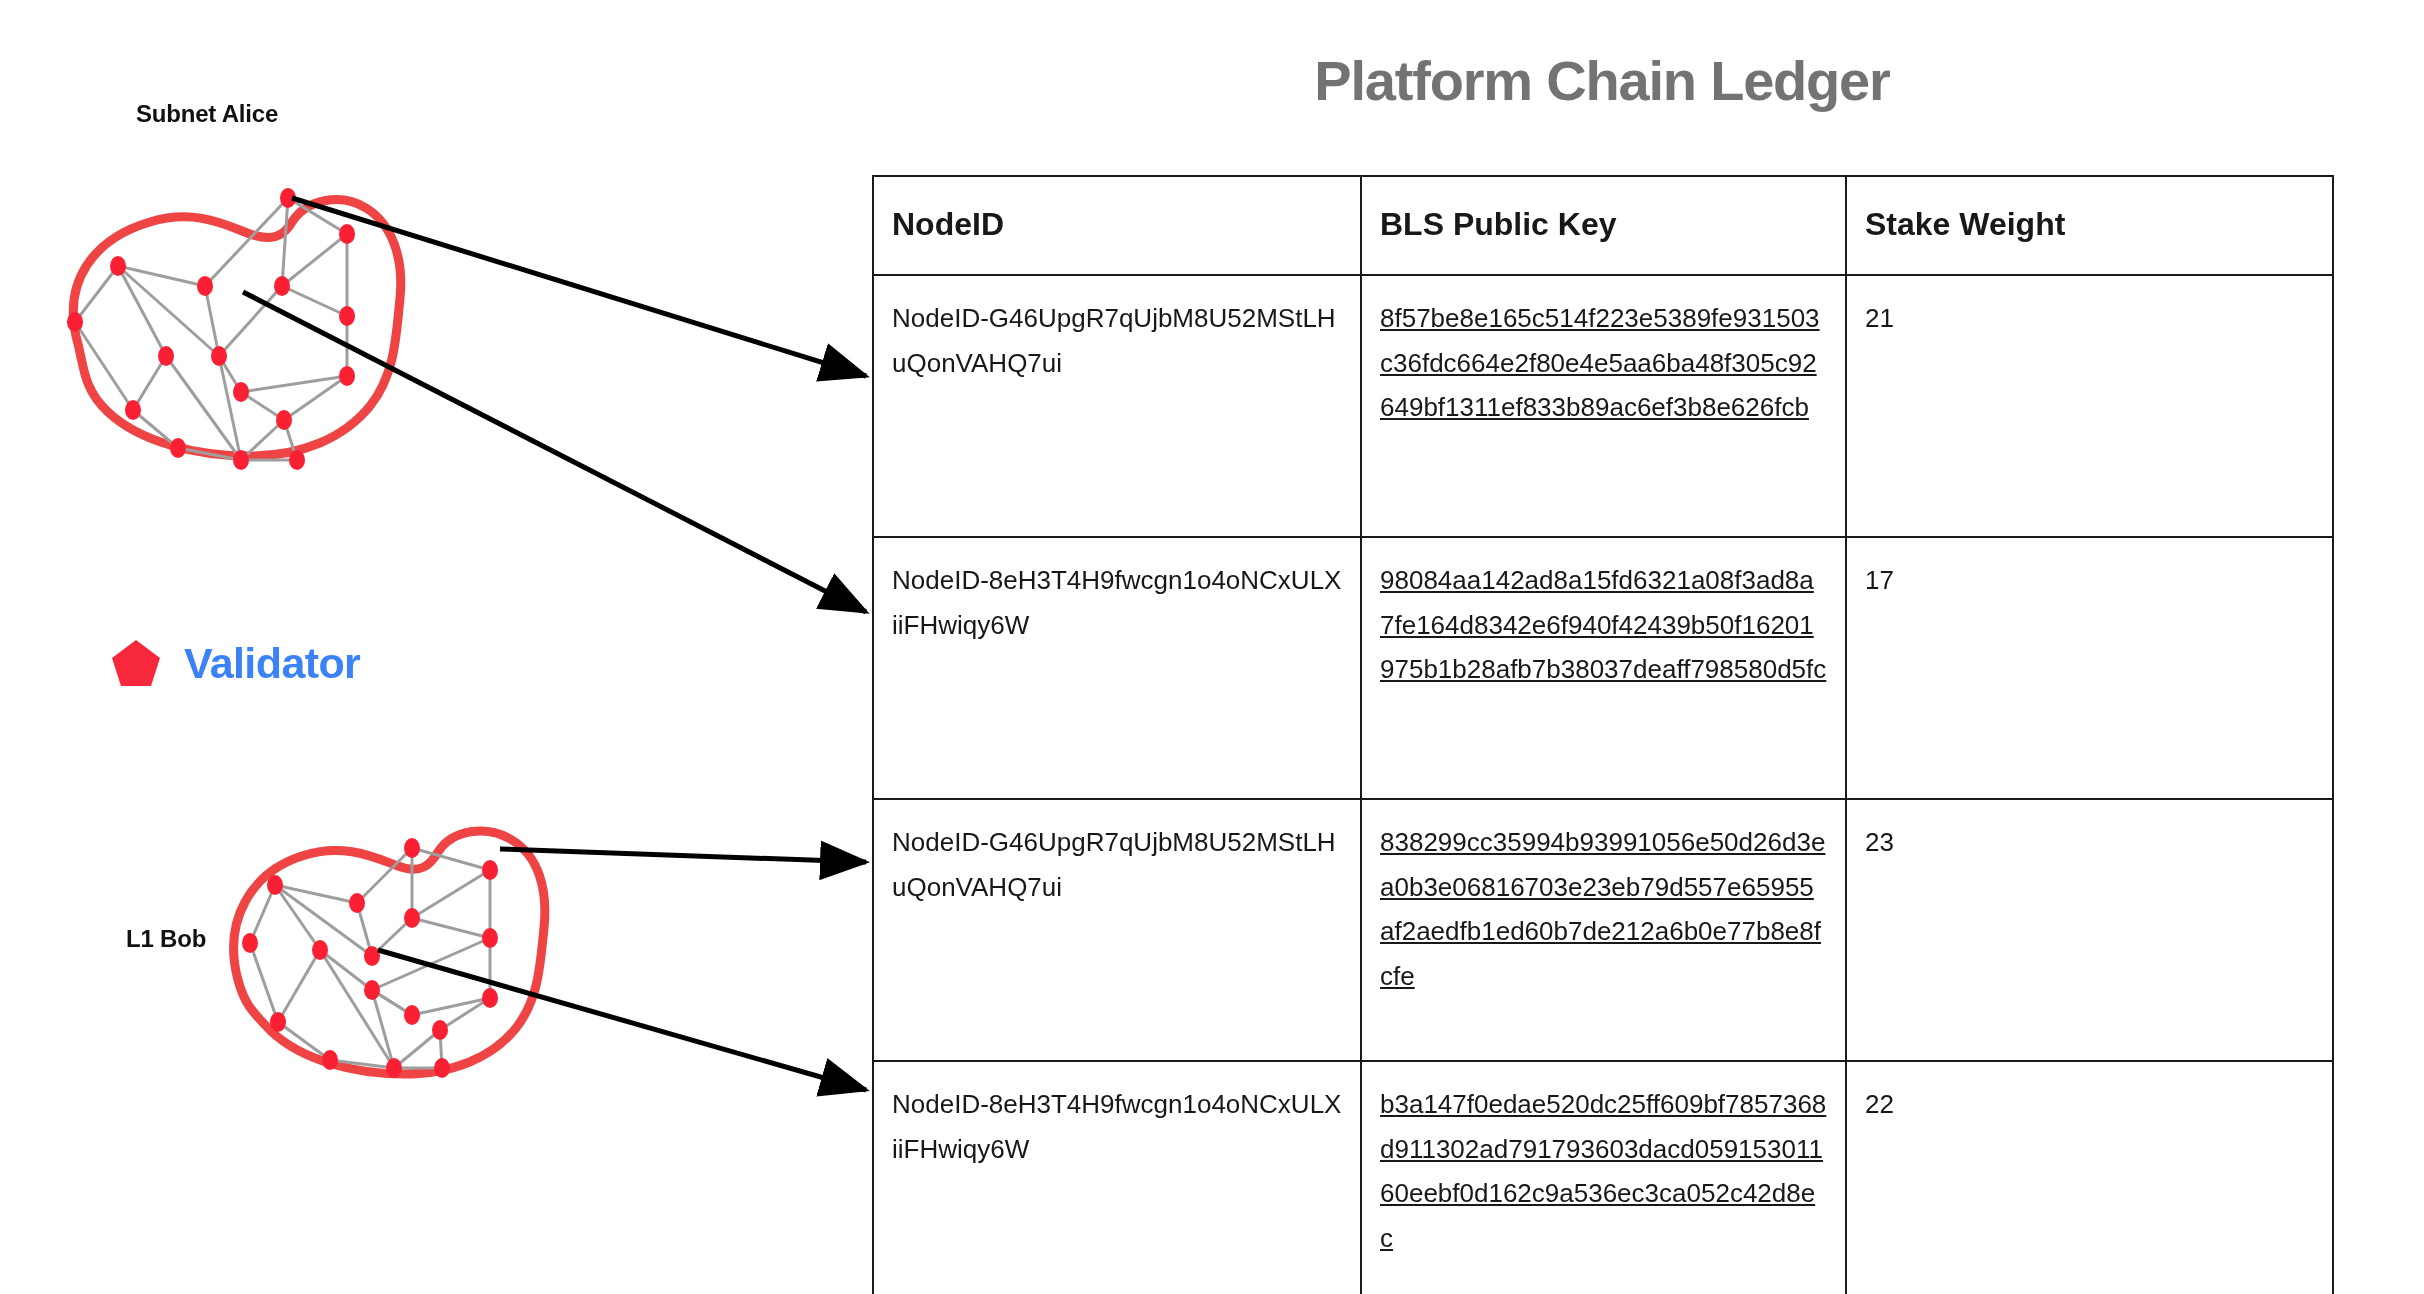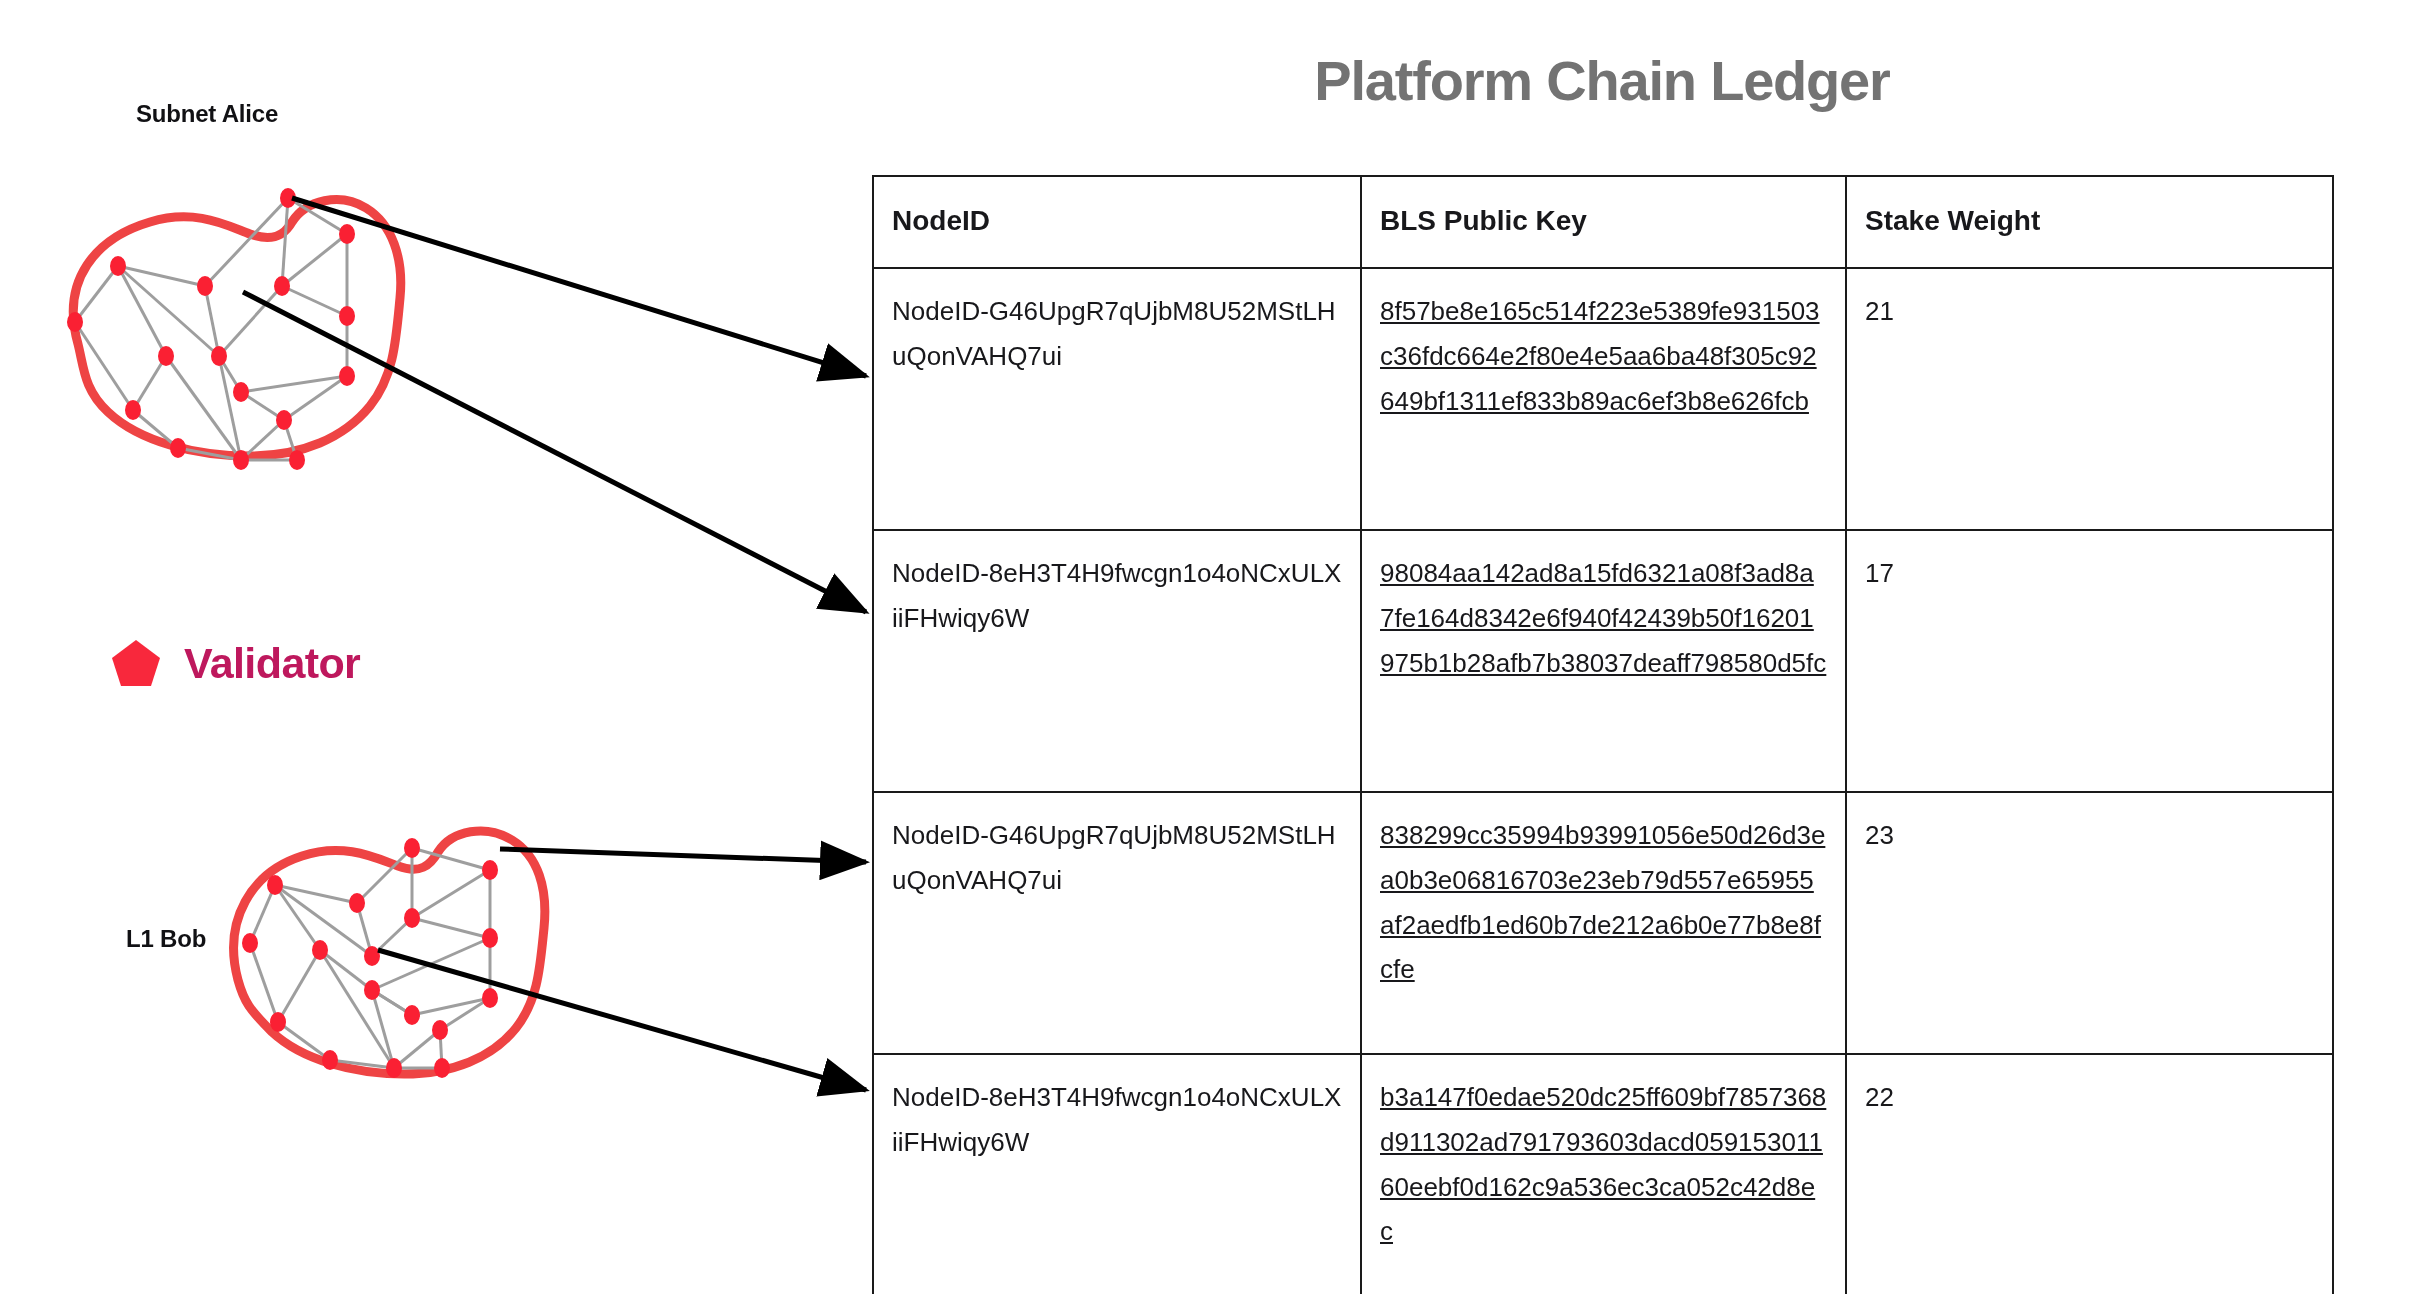--- a/index.html
+++ b/index.html
@@ -46,21 +46,21 @@
     gap: 22px;
   }
   #validator-legend .pent {
     width: 52px;
     height: 50px;
   }
   #validator-legend .legend-text {
     font-weight: bold;
     font-size: 43px;
     letter-spacing: -0.6px;
-    color: #be185d;
+    color: #3b82f6;
     white-space: nowrap;
   }
 
   
   #ledger-title {
     position: absolute;
     left: 872px;
     top: 48px;
     width: 1460px;
     text-align: center;
@@ -89,21 +89,21 @@
     border: 2px solid #1a1a1a;
     vertical-align: top;
     padding: 20px 18px 18px 18px;
     font-size: 26px;
     line-height: 1.72;
     word-break: break-all;
   }
   #ledger-table thead th {
     height: 32px;
     font-weight: bold;
-    font-size: 28px;
+    font-size: 32px;
     padding-bottom: 22px;
     vertical-align: middle;
     word-break: normal;
   }
   #ledger-table thead th.th-node,
   #ledger-table thead th.th-bls { text-align: left; }
   #ledger-table thead th.th-stake { text-align: left; }
 
   #ledger-table tbody tr { height: 262px; }
   #ledger-table tbody td.cell-node  { word-break: break-all; }

